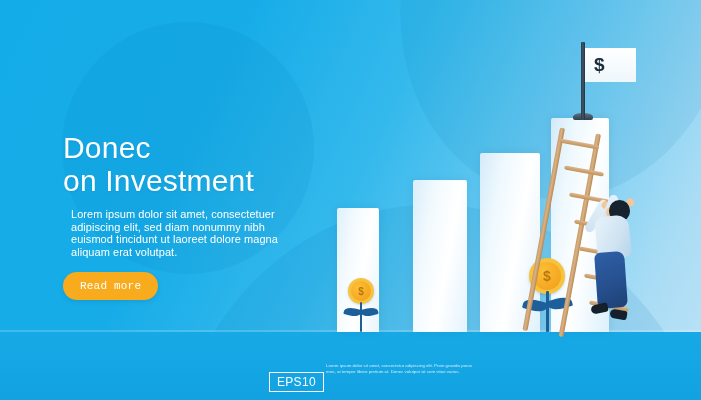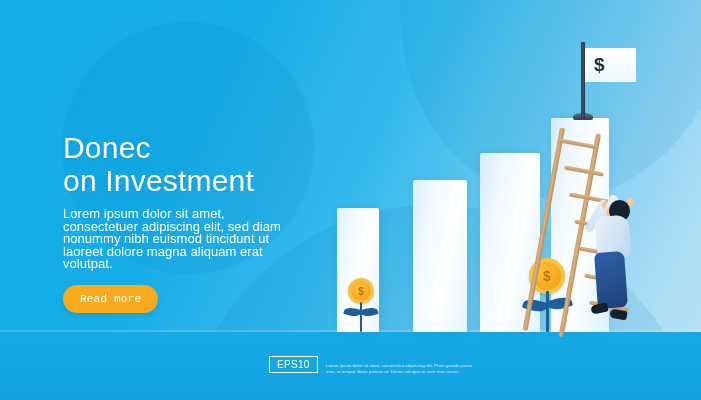--- a/index.html
+++ b/index.html
@@ -82,23 +82,23 @@
     color: #ffffff;
     font-size: 30px;
     line-height: 33px;
     font-weight: 400;
     letter-spacing: 0.2px;
     margin: 0;
     text-shadow: 0 1px 2px rgba(0,70,110,0.10);
   }
   .subcopy {
     color: #ffffff;
-    font-size: 13px;
+    font-size: 11px;
     line-height: 12.6px;
-    margin: 11px 0 0 0;
+    margin: 11px 0 0 8px;
     width: 218px;
     letter-spacing: 0.05px;
   }
   .cta {
     display: inline-block;
     margin-top: 14px;
     background: #f8ab1c;
     color: #ffffff;
     font-size: 11px;
     padding: 8px 17px 8px 17px;
@@ -293,24 +293,24 @@
     position: absolute; width: 17px; height: 9px; border-radius: 7px 4px 4px 7px;
     background: #14202c;
   }
   .c-shoe-1 { left: 9px; top: 112px; transform: rotate(-12deg); }
   .c-shoe-2 { left: 28px; top: 118px; transform: rotate(10deg); }
 
   
   .eps-badge {
     position: absolute;
     left: 269px;
-    top: 356px;
+    top: 372px;
     border: 1px solid #ffffff;
     color: #ffffff;
-    font-size: 10px;
+    font-size: 12px;
     padding: 2px 7px;
     letter-spacing: 0.3px;
     z-index: 15;
   }
   .footer-text {
     position: absolute;
     left: 326px;
     top: 363px;
     width: 150px;
     color: rgba(255,255,255,0.80);

